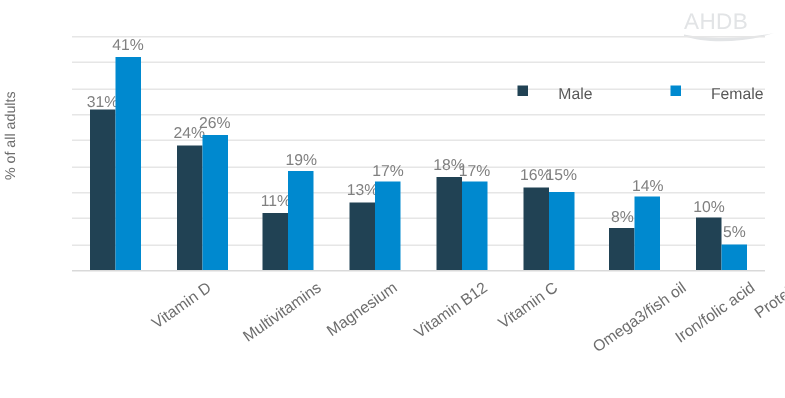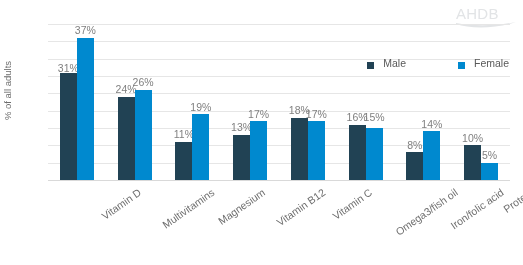--- a/index.html
+++ b/index.html
@@ -99,22 +99,22 @@
   #legend {
     position: absolute;
     top: 57px;
     right: 14px;
     display: flex;
     gap: 34px;
     align-items: center;
   }
   .legend-item {
     display: flex;
-    align-items: flex-end;
-    gap: 9px;
+    align-items: flex-start;
+    gap: 20px;
     font-size: 10.5px;
     color: #595959;
     padding-left: 18px;
   }
   .legend-swatch {
     width: 7px;
     height: 7px;
     display: block;
   }
 </style>
@@ -144,21 +144,21 @@
       <div class="gridline" style="top: 34.6667px;"></div>
       <div class="gridline" style="top: 17.3333px;"></div>
       <div class="gridline" style="top: 0px;"></div>
     </div>
   <div id="yticks"></div>
   <div id="bars">
       <div class="group" style="left: 11.875px; width: 34px;">
         <div class="bar male" title="Vitamin D — Male: 31%" style="height: 107.467px; left: 0px; background: rgb(33, 66, 84);"></div>
         <div class="bar-label" style="left: 8.5px; bottom: 107px;">31%</div>
         <div class="bar female" title="Vitamin D — Female: 41%" style="height: 142.133px; left: 17px; background: rgb(0, 137, 207);"></div>
-        <div class="bar-label" style="left: 25.5px; bottom: 144.133px;">37%</div>
+        <div class="bar-label" style="left: 25.5px; bottom: 144.133px;">41%</div>
       </div>
       <div class="group" style="left: 69.625px; width: 34px;">
         <div class="bar male" title="Multivitamins — Male: 24%" style="height: 83.2px; left: 0px; background: rgb(33, 66, 84);"></div>
         <div class="bar-label" style="left: 8.5px; bottom: 85.2px; margin-top: 38px;">24%</div>
         <div class="bar female" title="Multivitamins — Female: 26%" style="height: 90.1333px; left: 17px; background: rgb(0, 137, 207);"></div>
         <div class="bar-label" style="left: 25.5px; bottom: 92.1333px;">26%</div>
       </div>
       <div class="group" style="left: 127.375px; width: 34px;">
         <div class="bar male" title="Magnesium — Male: 11%" style="height: 38.1333px; left: 0px; background: rgb(33, 66, 84);"></div>
         <div class="bar-label" style="left: 8.5px; bottom: 40.1333px;">11%</div>

